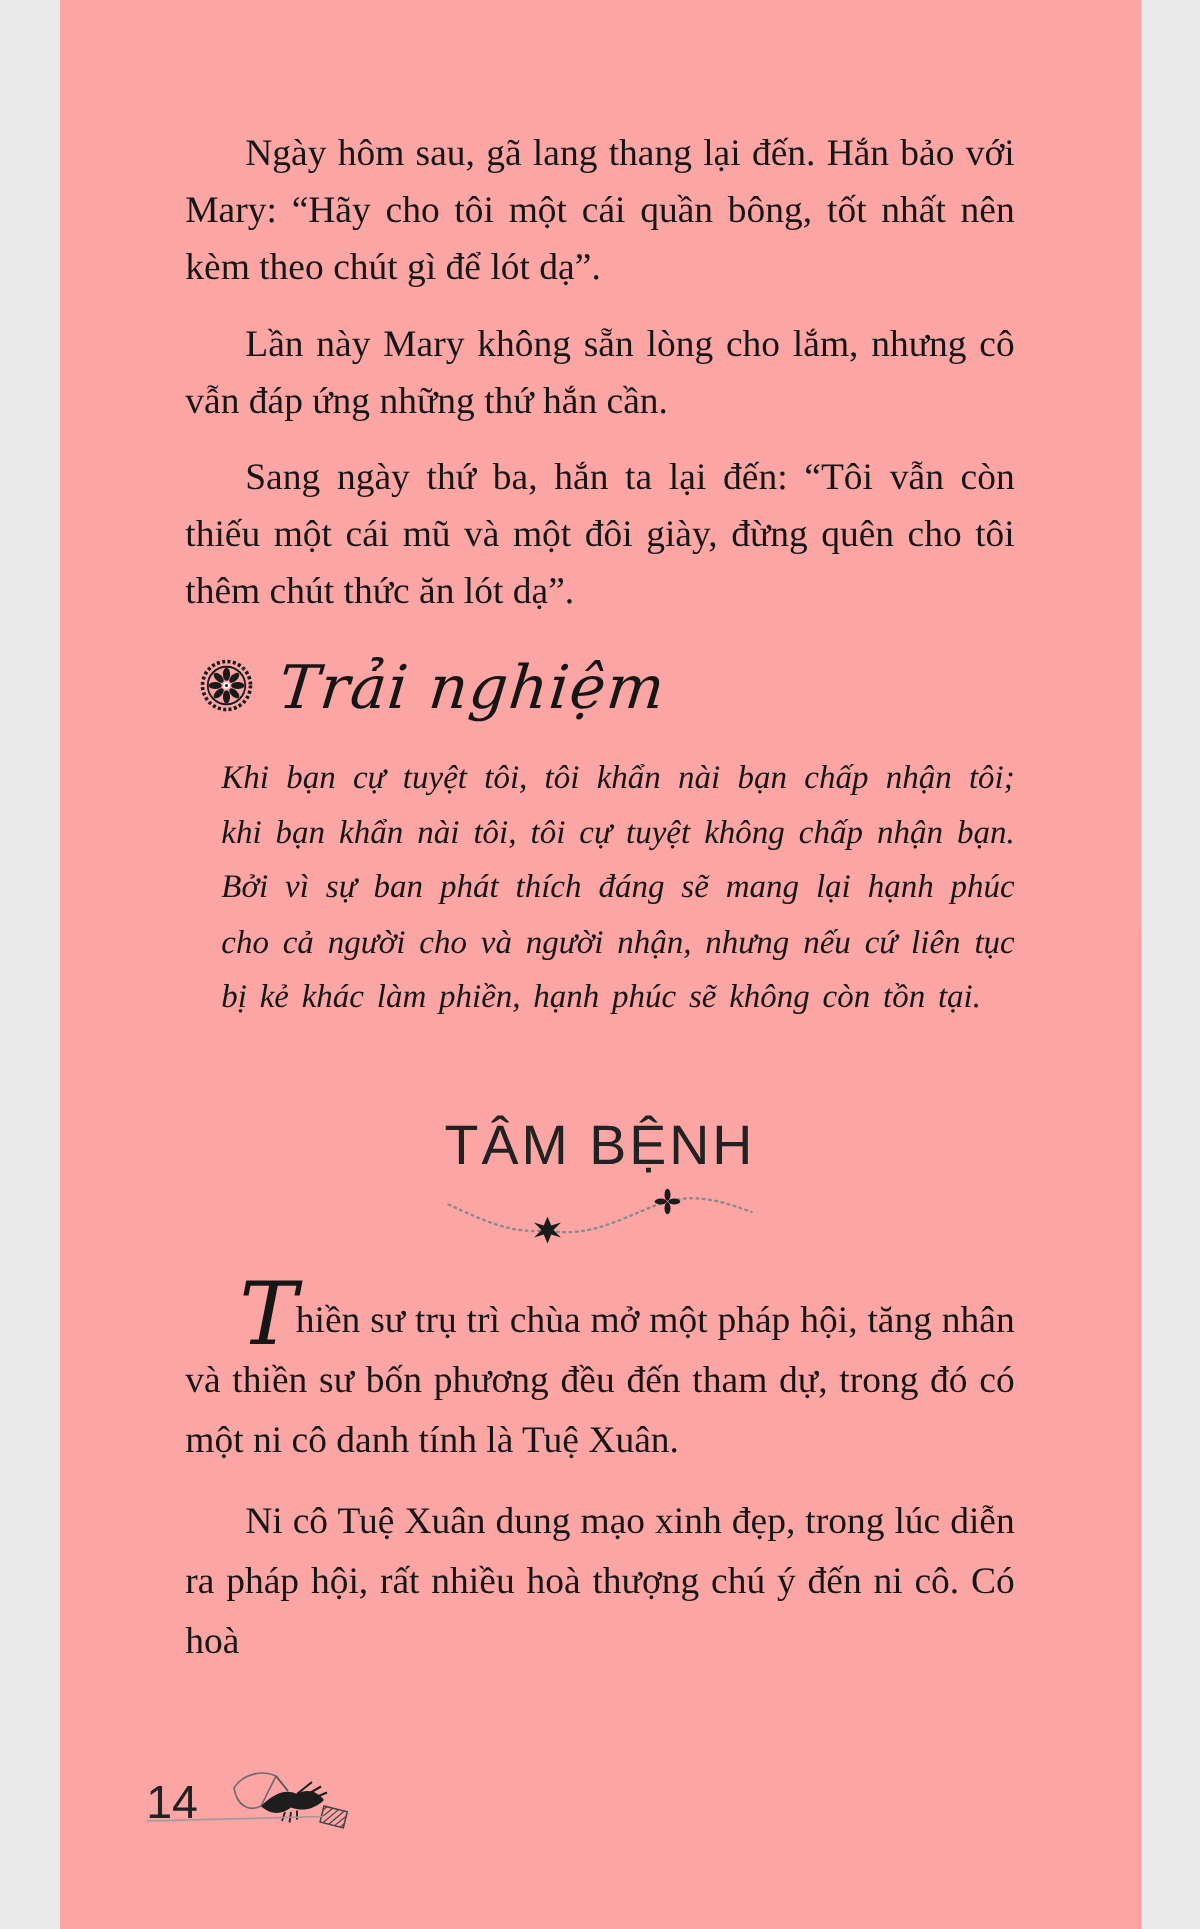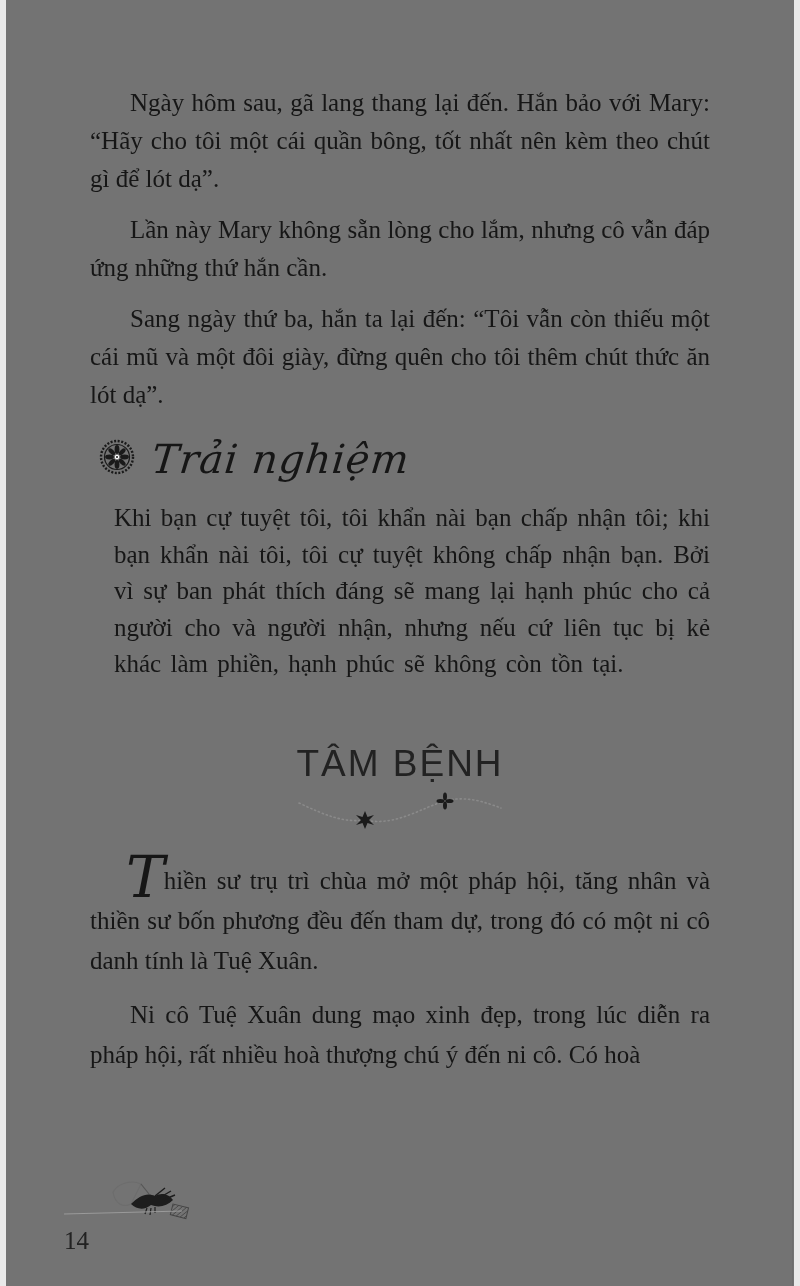--- a/index.html
+++ b/index.html
@@ -1,19 +1,19 @@
 <!DOCTYPE html>
 <html><head>
 <meta charset="utf-8">
 <style>
   html,body{margin:0;padding:0;background:#e9e9e9;}
   .page{
     position:relative;
-    width:788px;height:1286px;
-    background:#737373;
+    width:721px;height:1286px;
+    background:#fca5a5;
     color:#161616;
     font-family:"Liberation Serif", serif;
     overflow:hidden;
     margin:0 auto;
   }
   .content{
     position:absolute;
     left:84px;right:84px;top:84px;
   }
   p.body-para{
@@ -32,21 +32,22 @@
   }
   .exp-heading .script{
     font-family:"DejaVu Serif", serif;
     font-style:italic;
     font-size:40px;
     letter-spacing:1px;
     transform:skewX(-6deg);
   }
   .exp-quote{
     margin:0 0 0 24px;
-    font-size:25px;
+    font-style:italic;
+    font-size:22px;
     line-height:36.5px;
     text-align:justify;
     word-spacing:3px;
   }
   .chapter-title{
     margin:60px 0 0 0;
     text-align:center;
     font-family:"Liberation Sans", sans-serif;
     font-weight:300;
     font-size:37px;
@@ -75,25 +76,24 @@
     letter-spacing:-2px;
     margin-right:1px;
   }
   .footer{
     position:absolute;
     left:58px;top:1178px;
     display:flex;
     align-items:flex-start;
   }
   .page-number{
-    font-family:Liberation Serif, serif;
-    font-size:25px;
+    font-family:Liberation Sans, sans-serif;
+    font-size:31px;
     color:#222;
     padding-top:6px;
-    margin-top:43px;
   }
   .footer-rule{
     position:absolute;
     left:58px;top:1212px;
     width:118px;height:1px;
     background:#9a9a9a;
     transform:rotate(-1.5deg);
   }
   .edge-line{
     position:absolute;

